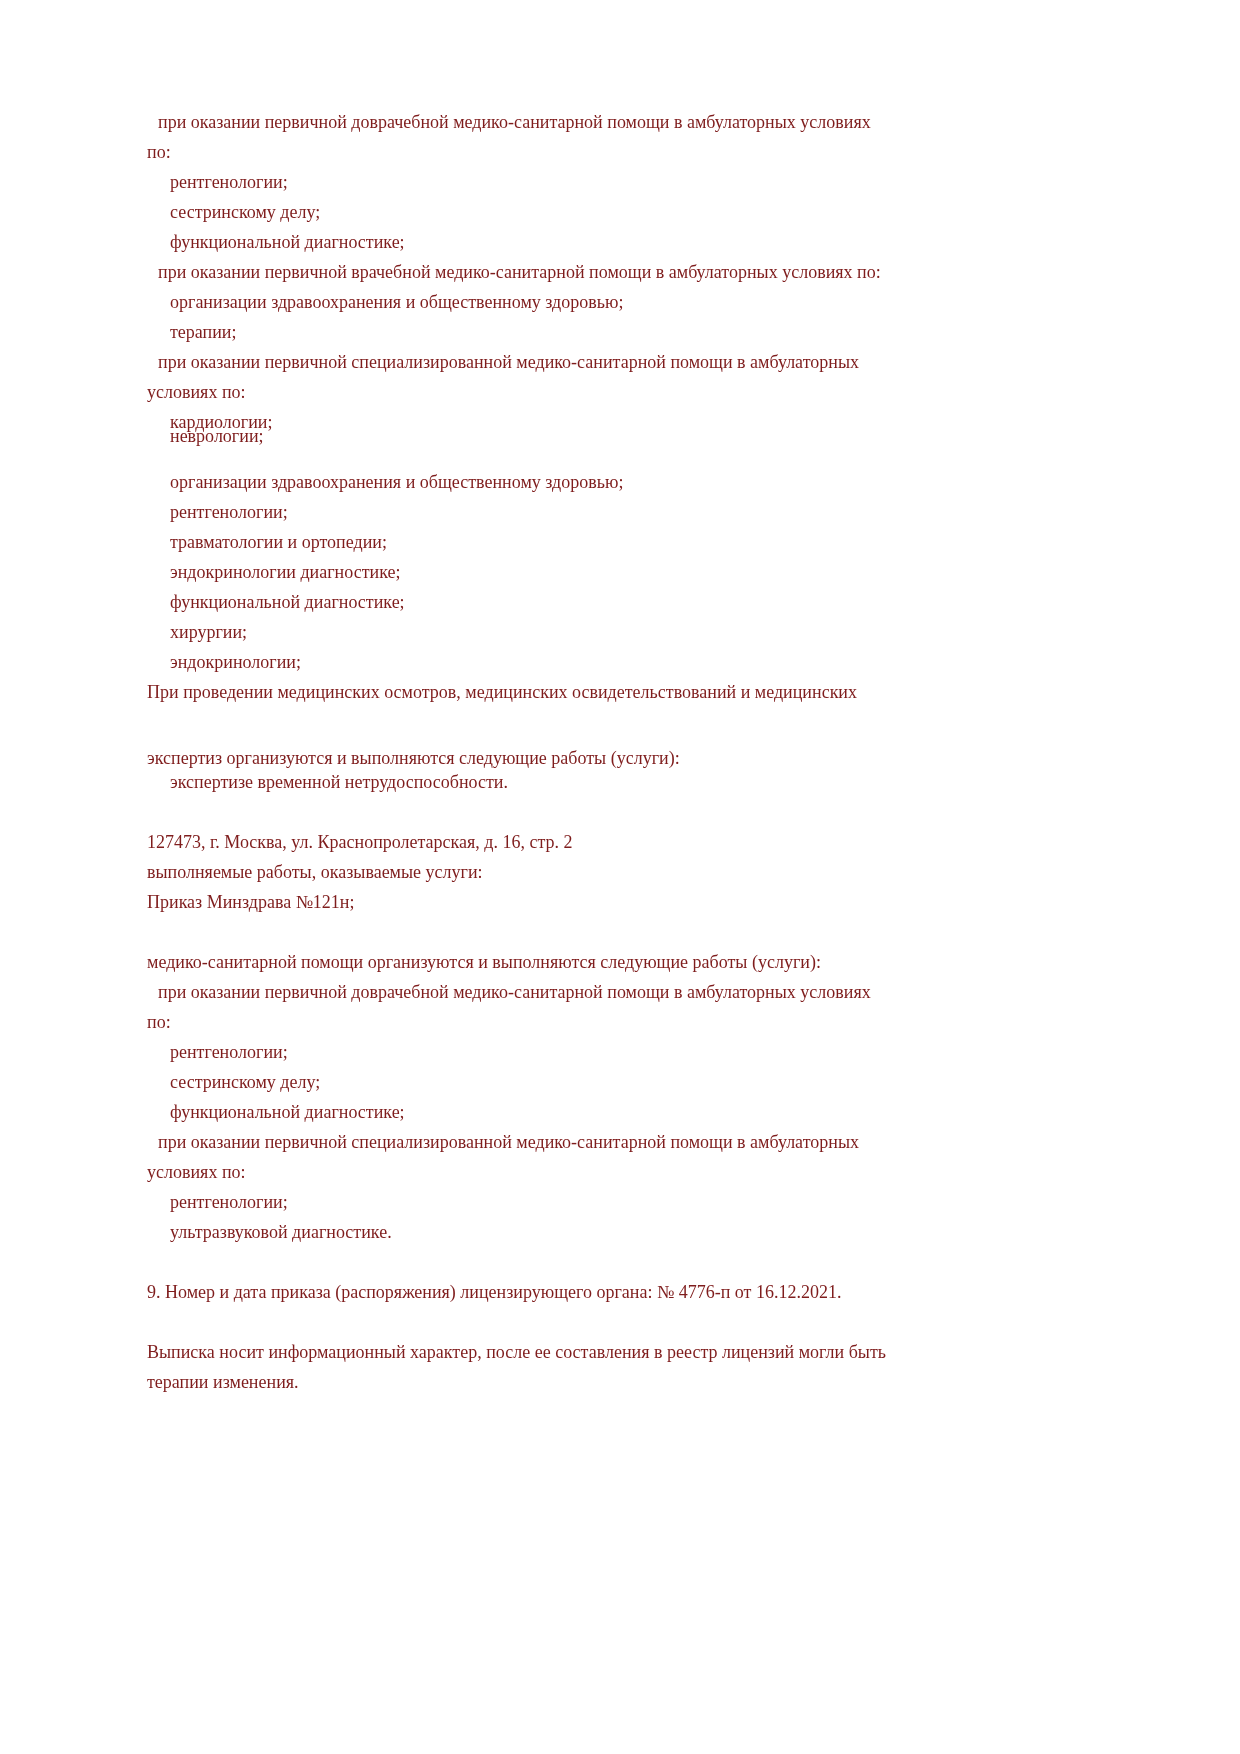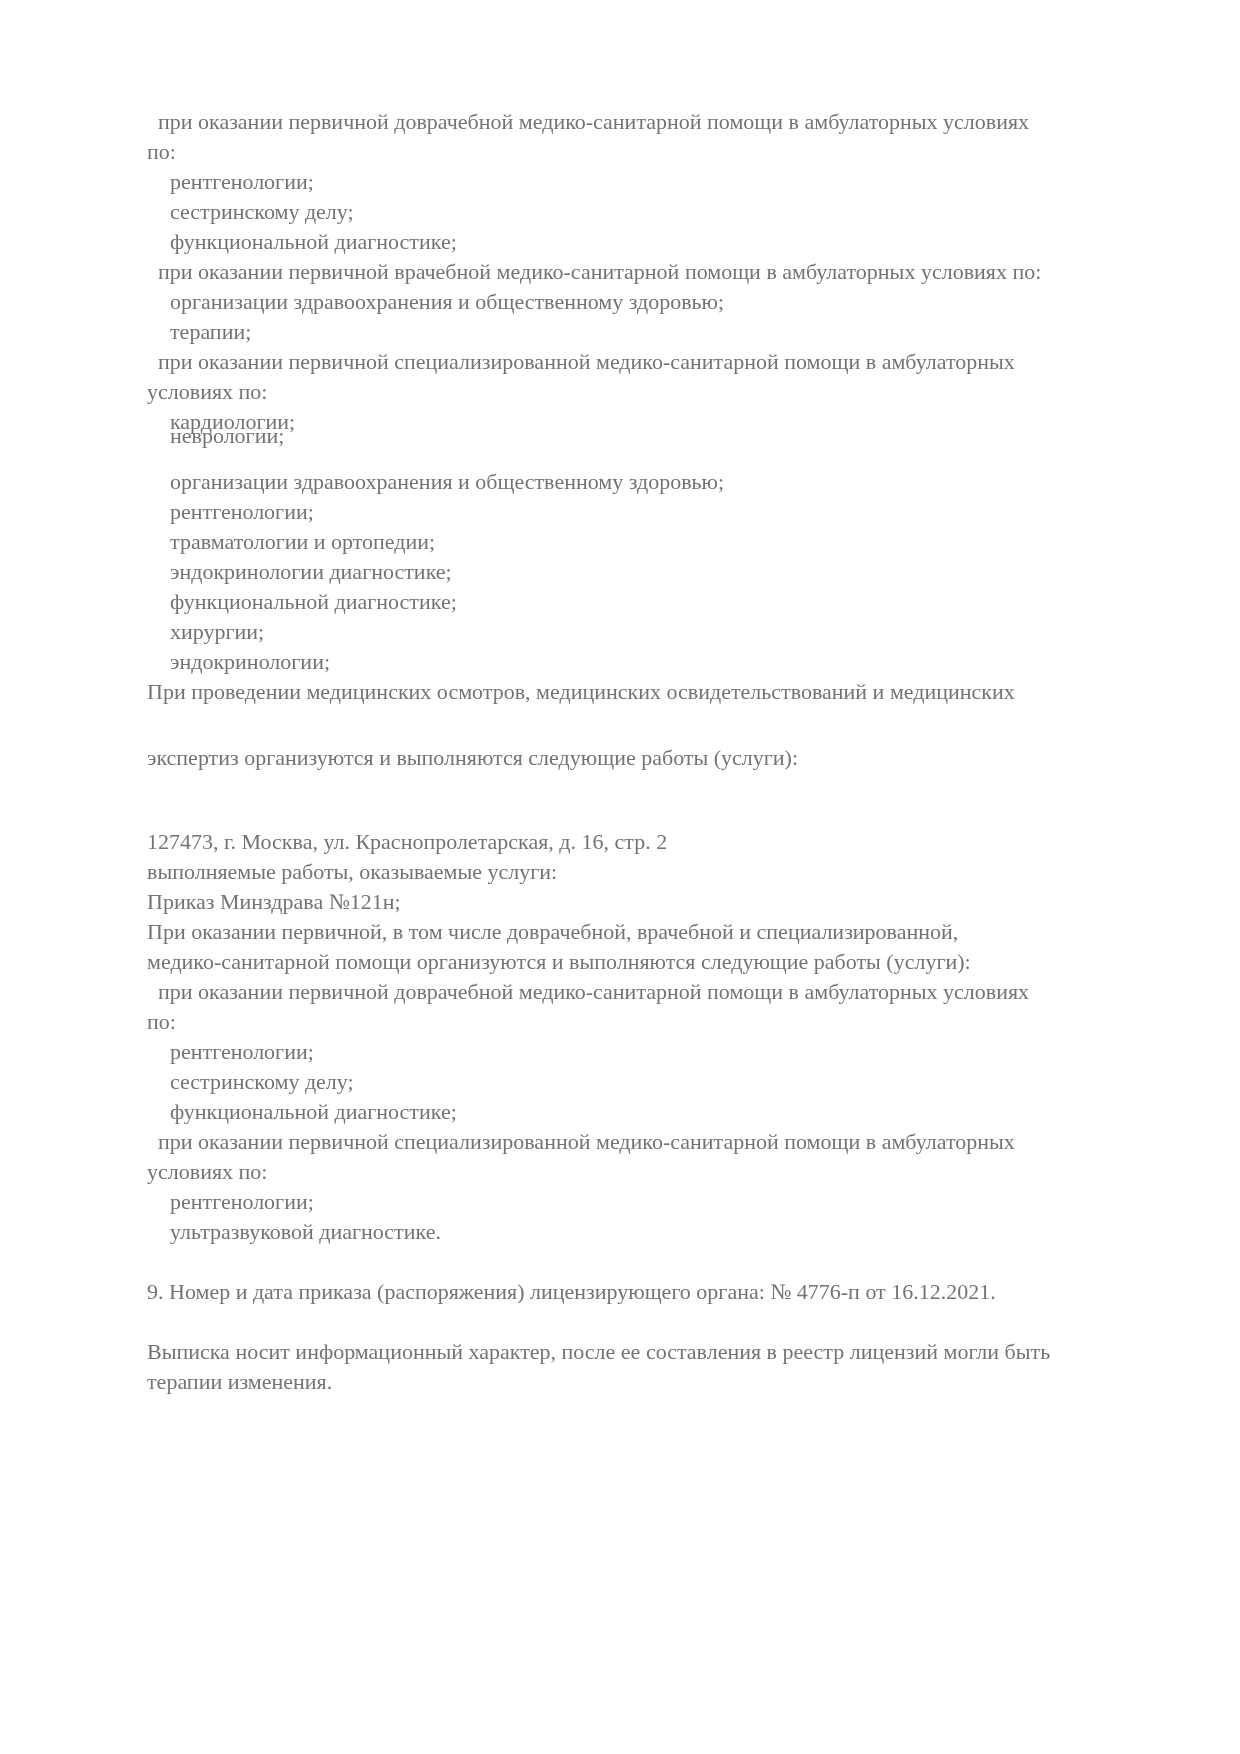--- a/index.html
+++ b/index.html
@@ -1,20 +1,20 @@
 <!DOCTYPE html>
 <html><head>
 <meta charset="utf-8">
 <style>
   html, body { margin: 0; padding: 0; background: #ffffff; }
   body { width: 1240px; height: 1754px; position: relative; overflow: hidden; }
   .page {
     position: absolute; left: 0; top: 0; width: 1240px; height: 1754px;
     font-family: "Liberation Serif", "DejaVu Serif", serif;
-    color: #737373; font-size: 22px;
+    color: #7f1d1d; font-size: 18px;
   }
   .line {
     position: absolute; white-space: pre; line-height: 30px; height: 30px;
     transform-origin: left center;
   }
   .l0 { left: 147px; }
   .l1 { left: 158px; }
   .l2 { left: 170px; }
 </style>
 </head>
@@ -35,25 +35,25 @@
   <div class="line l2" style="top:421px">неврологии;</div>
   <div class="line l2" style="top:467px">организации здравоохранения и общественному здоровью;</div>
   <div class="line l2" style="top:497px">рентгенологии;</div>
   <div class="line l2" style="top:527px">травматологии и ортопедии;</div>
   <div class="line l2" style="top:557px">эндокринологии диагностике;</div>
   <div class="line l2" style="top:587px">функциональной диагностике;</div>
   <div class="line l2" style="top:617px">хирургии;</div>
   <div class="line l2" style="top:647px">эндокринологии;</div>
   <div class="line l0" style="top:677px">При проведении медицинских осмотров, медицинских освидетельствований и медицинских</div>
   <div class="line l0" style="top:743px">экспертиз организуются и выполняются следующие работы (услуги):</div>
+  <div class="line l2" style="top:767px">экспертизе временной нетрудоспособности.</div>
 
   <div class="line l0" style="top:827px">127473, г. Москва, ул. Краснопролетарская, д. 16, стр. 2</div>
   <div class="line l0" style="top:857px">выполняемые работы, оказываемые услуги:</div>
   <div class="line l0" style="top:887px">Приказ Минздрава №121н;</div>
-  <div class="line l0" style="top:917px">При оказании первичной, в том числе доврачебной, врачебной и специализированной,</div>
   <div class="line l0" style="top:947px">медико-санитарной помощи организуются и выполняются следующие работы (услуги):</div>
   <div class="line l1" style="top:977px">при оказании первичной доврачебной медико-санитарной помощи в амбулаторных условиях</div>
   <div class="line l0" style="top:1007px">по:</div>
   <div class="line l2" style="top:1037px">рентгенологии;</div>
   <div class="line l2" style="top:1067px">сестринскому делу;</div>
   <div class="line l2" style="top:1097px">функциональной диагностике;</div>
   <div class="line l1" style="top:1127px">при оказании первичной специализированной медико-санитарной помощи в амбулаторных</div>
   <div class="line l0" style="top:1157px">условиях по:</div>
   <div class="line l2" style="top:1187px">рентгенологии;</div>
   <div class="line l2" style="top:1217px">ультразвуковой диагностике.</div>

